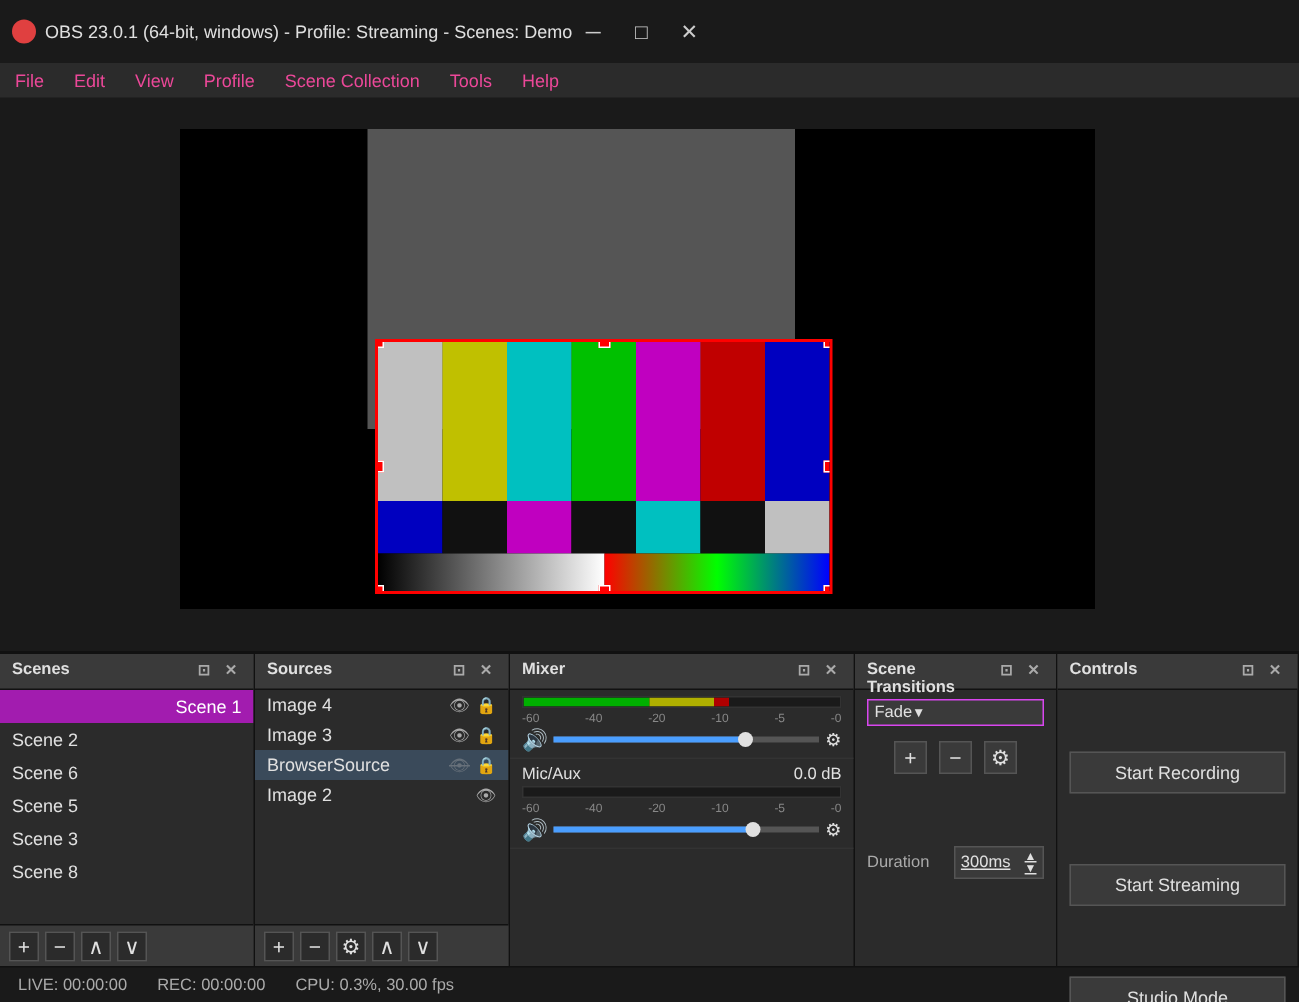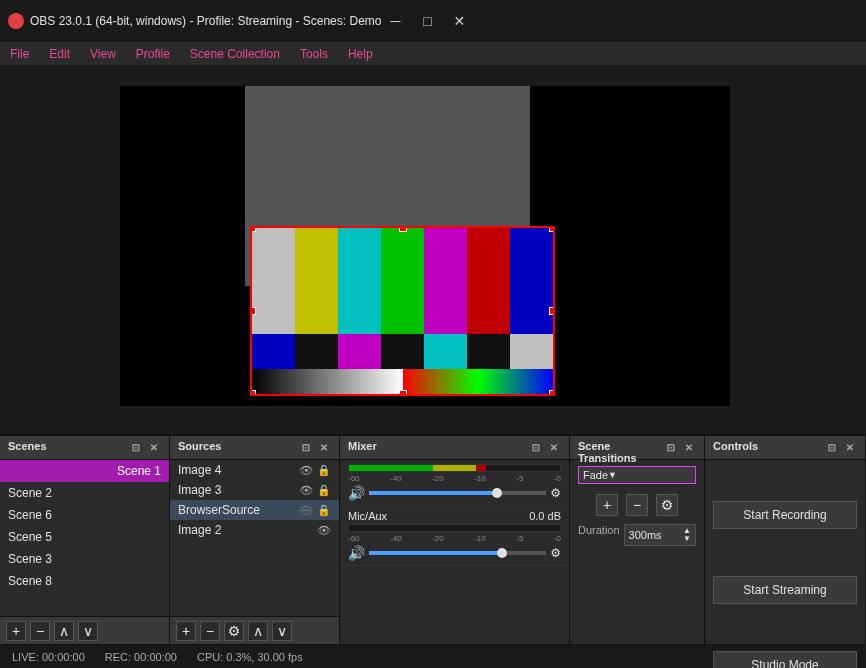--- a/index.html
+++ b/index.html
@@ -319,38 +319,41 @@
       border: 1px solid #555;
       color: #e0e0e0;
       cursor: pointer;
       font-size: 14px;
       display: flex;
       align-items: center;
       justify-content: center;
     }
     .duration-row {
       display: flex;
+      align-items: center;
       padding: 4px 8px;
-      gap: 4px;
+      gap: 16px;
+      margin-top: 40px;
     }
     .duration-label {
       font-size: 11px;
       color: #aaa;
     }
     .duration-input {
       flex: 1;
       background: #3a3a3a;
       border: 1px solid #555;
       color: #e0e0e0;
       padding: 2px 4px;
       font-size: 11px;
       display: flex;
       align-items: center;
       justify-content: space-between;
       cursor: pointer;
+      text-decoration: underline;
     }
 
     
     #controls-panel {
       flex: 1;
       background: #2b2b2b;
       gap: 35px;
     }
     .control-btn {
       display: block;

